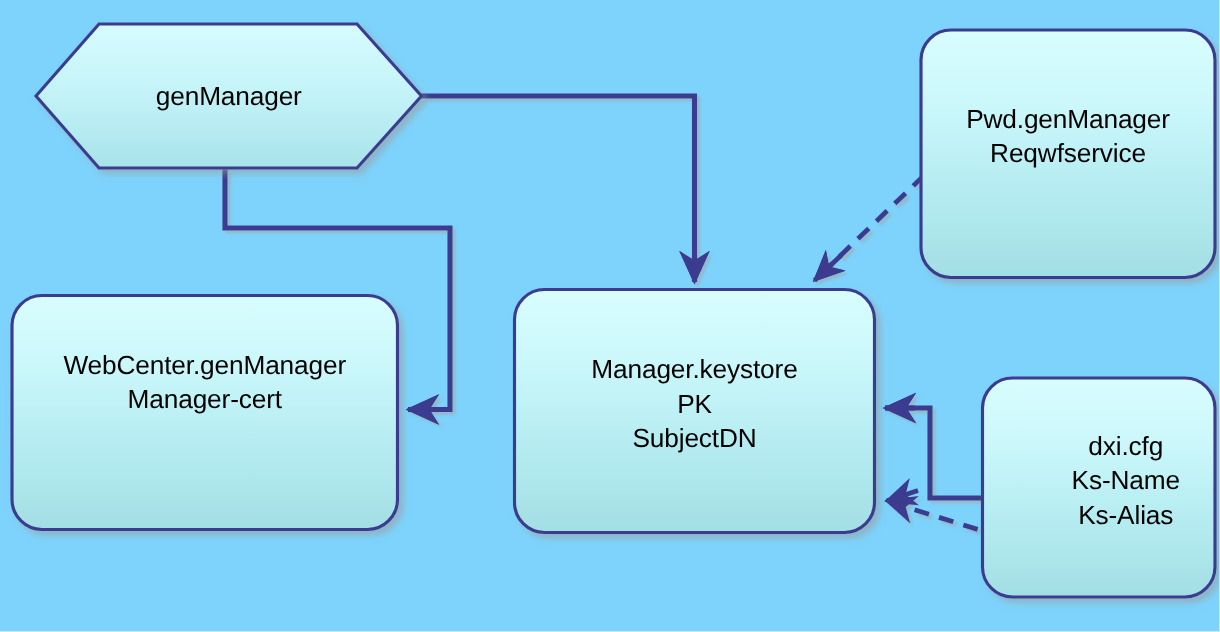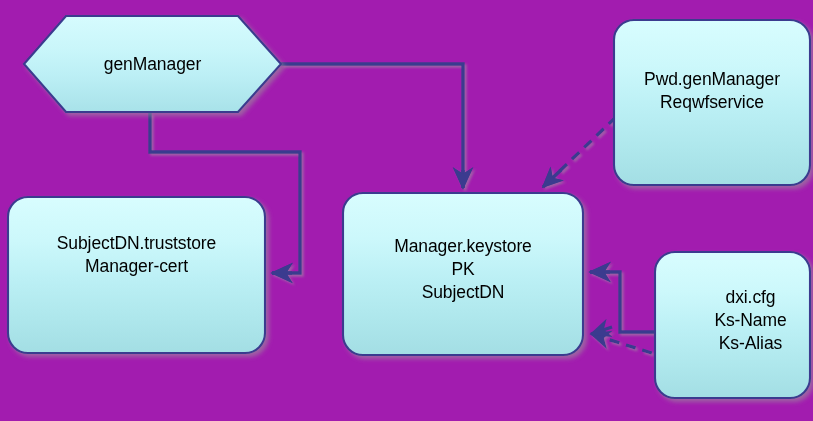--- a/index.html
+++ b/index.html
@@ -4,21 +4,21 @@
 <style>
   html, body {
     margin: 0;
     padding: 0;
     background: #ffffff;
   }
   #canvas {
     position: relative;
     width: 813px;
     height: 421px;
-    background: #a21caf;
+    background: #7dd3fc;
     overflow: hidden;
     font-family: "Liberation Sans", sans-serif;
   }
   #diagram-svg {
     position: absolute;
     left: 0;
     top: 0;
     width: 813px;
     height: 421px;
   }
@@ -97,21 +97,21 @@
       <path d="M 463 170 L 463 188" fill="none" stroke="#3b3b8f" stroke-width="3.4" marker-end="url(#arrowSolid)"></path>
       <path d="M 292 273 L 272 273" fill="none" stroke="#3b3b8f" stroke-width="3.4" marker-end="url(#arrowSolid)"></path>
       <path d="M 561 170 L 543 187" fill="none" stroke="#3b3b8f" stroke-width="3.2" marker-end="url(#arrowDashed)"></path>
       <path d="M 610 272 L 590 272" fill="none" stroke="#3b3b8f" stroke-width="3.4" marker-end="url(#arrowSolid)"></path>
       <path d="M 612 327 L 591 334" fill="none" stroke="#3b3b8f" stroke-width="3.2" marker-end="url(#arrowDashed)"></path>
     </g>
   </svg>
 
   <div class="node-label" style="left:24px; top:53px; width:257px;">genManager</div>
 
-  <div class="node-label" style="left:8px; top:232px; width:257px;">SubjectDN.truststore
+  <div class="node-label" style="left:8px; top:232px; width:257px;">WebCenter.genManager
 Manager-cert</div>
 
   <div class="node-label" style="left:343px; top:235px; width:240px;">Manager.keystore
 PK
 SubjectDN</div>
 
   <div class="node-label" style="left:614px; top:68px; width:196px;">Pwd.genManager
 Reqwfservice</div>
 
   <div class="node-label" style="left:655px; top:286px; width:155px;margin-left:18px;">dxi.cfg

